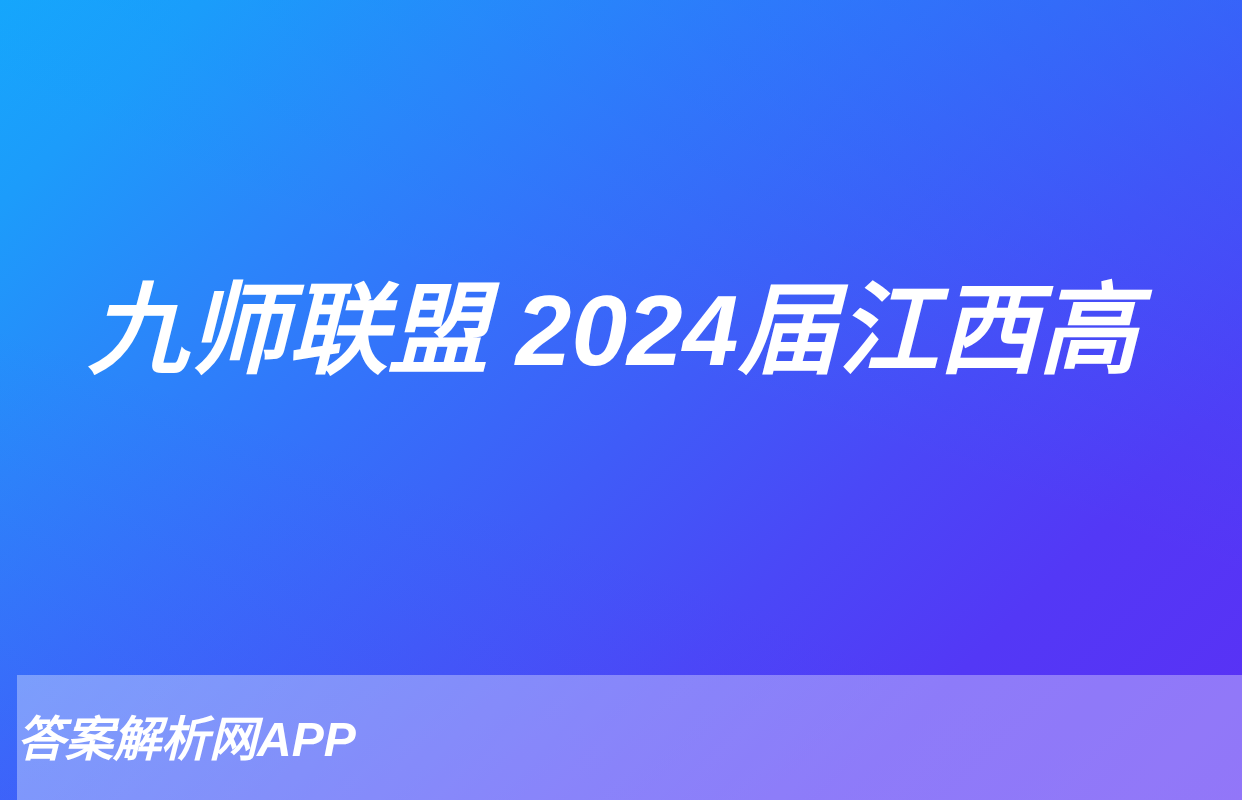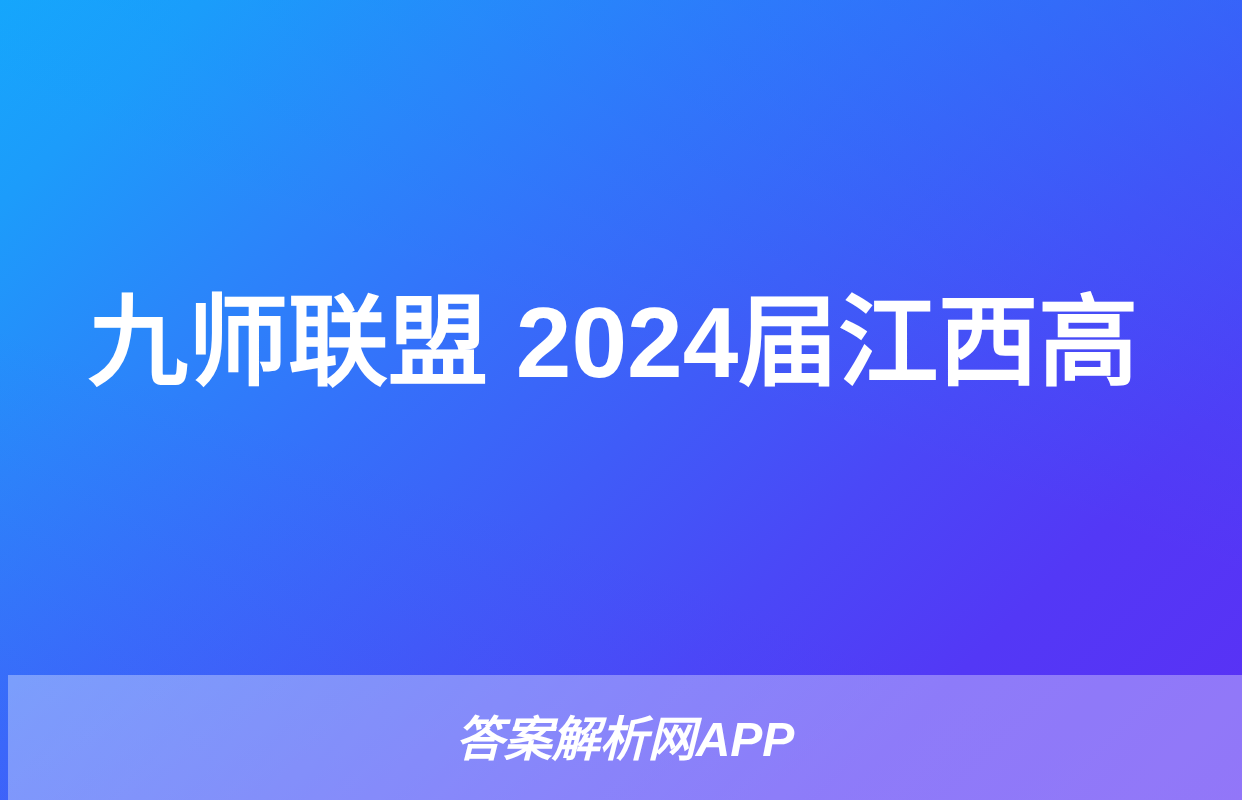--- a/index.html
+++ b/index.html
@@ -46,55 +46,56 @@
         rgba(0, 170, 255, 0.22) 0%,
         rgba(0, 140, 255, 0.00) 46%,
         rgba(90, 40, 250, 0.00) 62%,
         rgba(95, 45, 248, 0.18) 100%);
   }
 
   
   .headline {
     position: absolute;
     left: 88px;
-    top: 268px;
+    top: 256px;
     width: 1090px;
     z-index: 3;
     color: #ffffff;
     font-family: "Liberation Sans", "DejaVu Sans", sans-serif;
     font-weight: 700;
+    font-style: italic;
     font-size: 100px;
     line-height: 150px;
     letter-spacing: 0px;
     white-space: nowrap;
     text-rendering: geometricPrecision;
   }
 
   .headline-line {
     display: block;
     height: 150px;
     white-space: nowrap;
   }
 
   .headline-line--second {
     letter-spacing: -1px;
   }
 
   
   .footer-band {
     position: absolute;
-    left: 8px;
+    left: 17px;
     right: 0;
     top: 675px;
     height: 125px;
     z-index: 4;
     background: rgba(255, 255, 255, 0.34);
     display: flex;
     align-items: center;
-    justify-content: center;
+    justify-content: flex-start;
   }
 
   .footer-brand {
     color: #ffffff;
     font-family: "Liberation Sans", "DejaVu Sans", sans-serif;
     font-weight: 700;
     font-style: italic;
     font-size: 48px;
     line-height: 1;
     letter-spacing: 0px;

